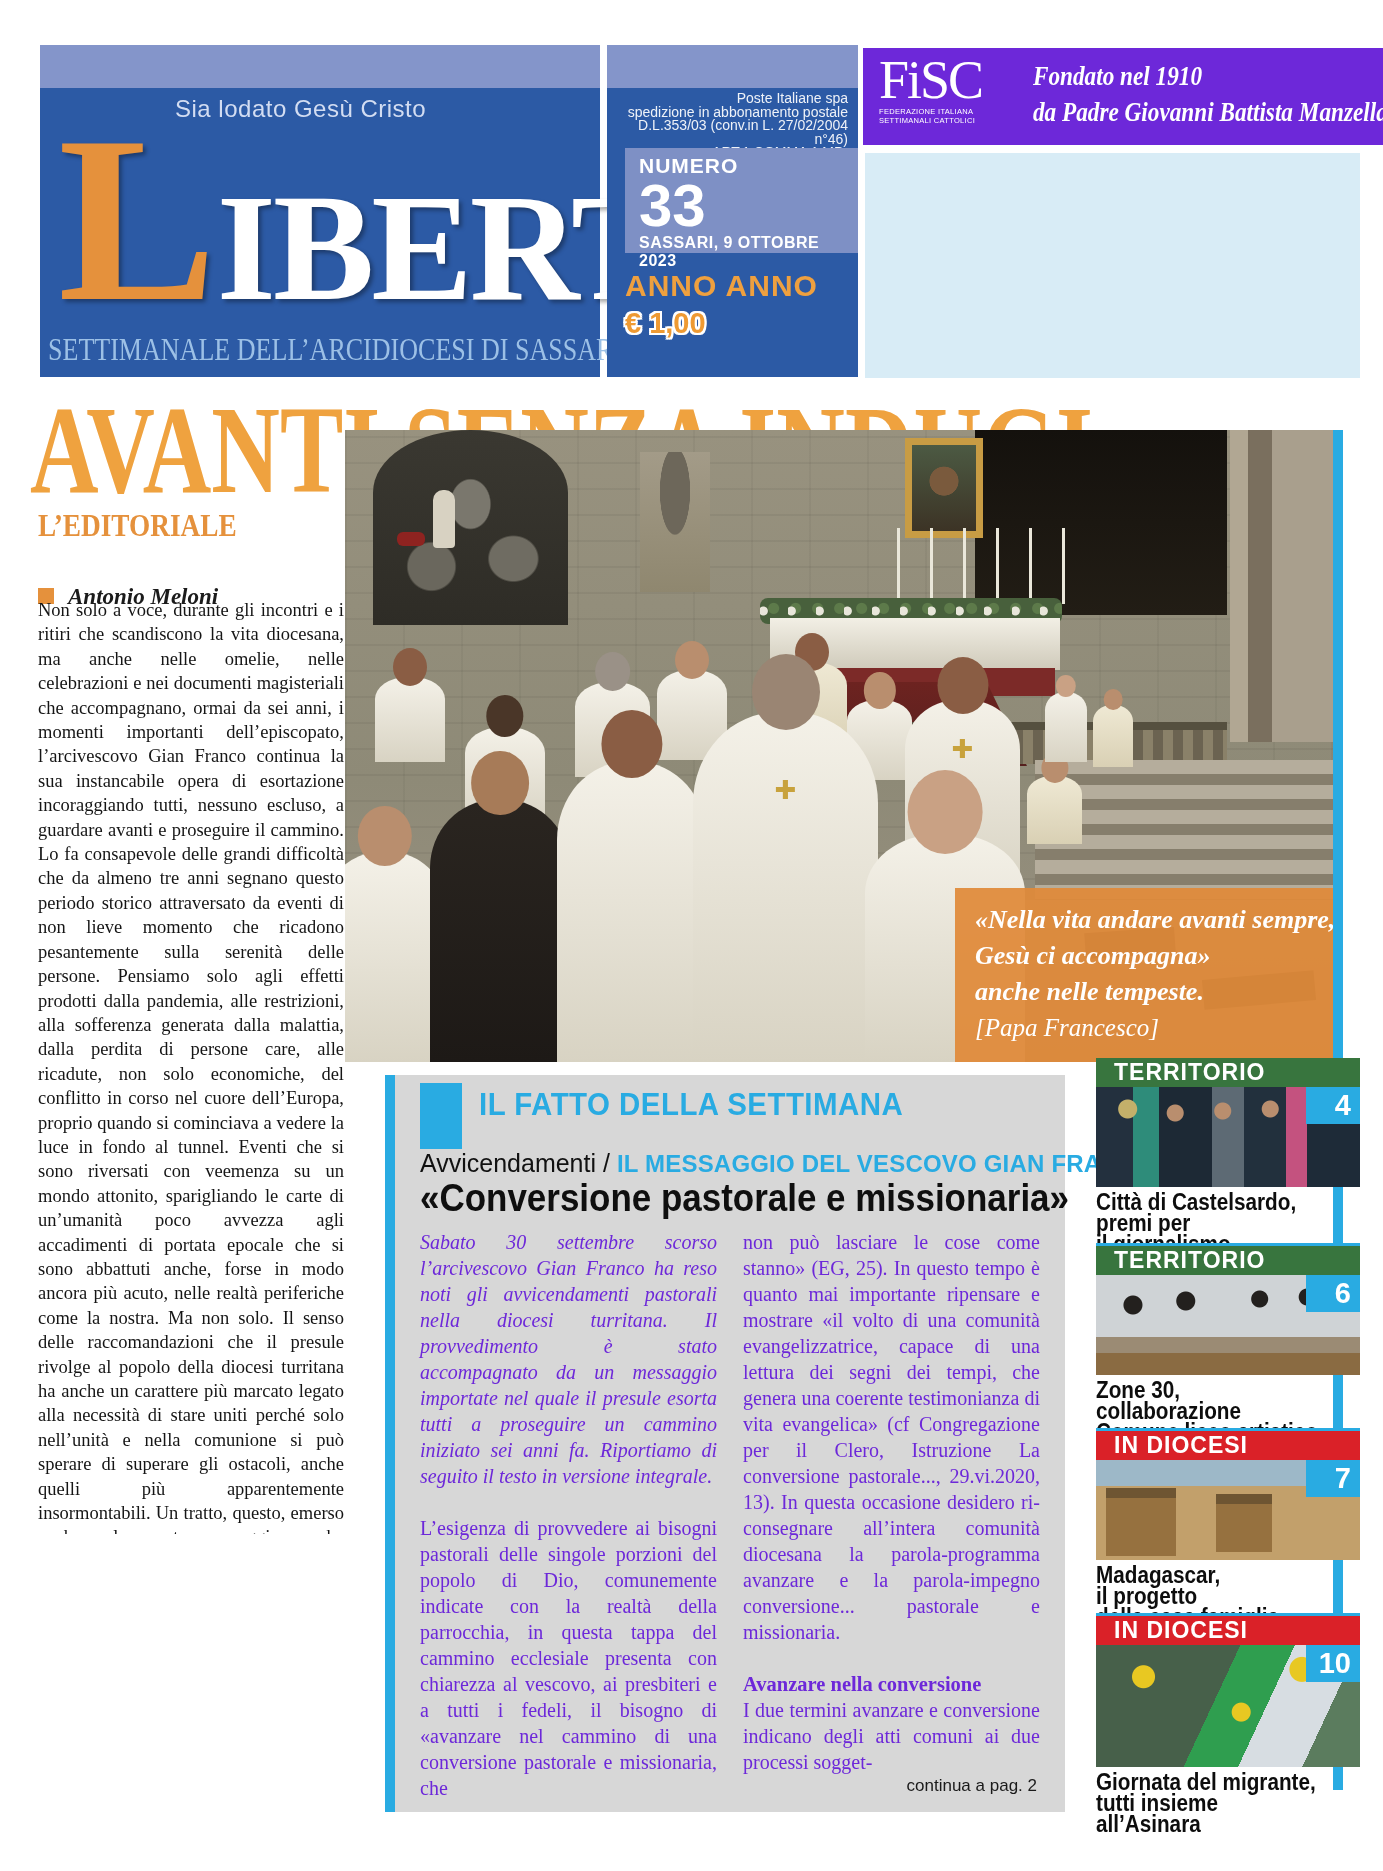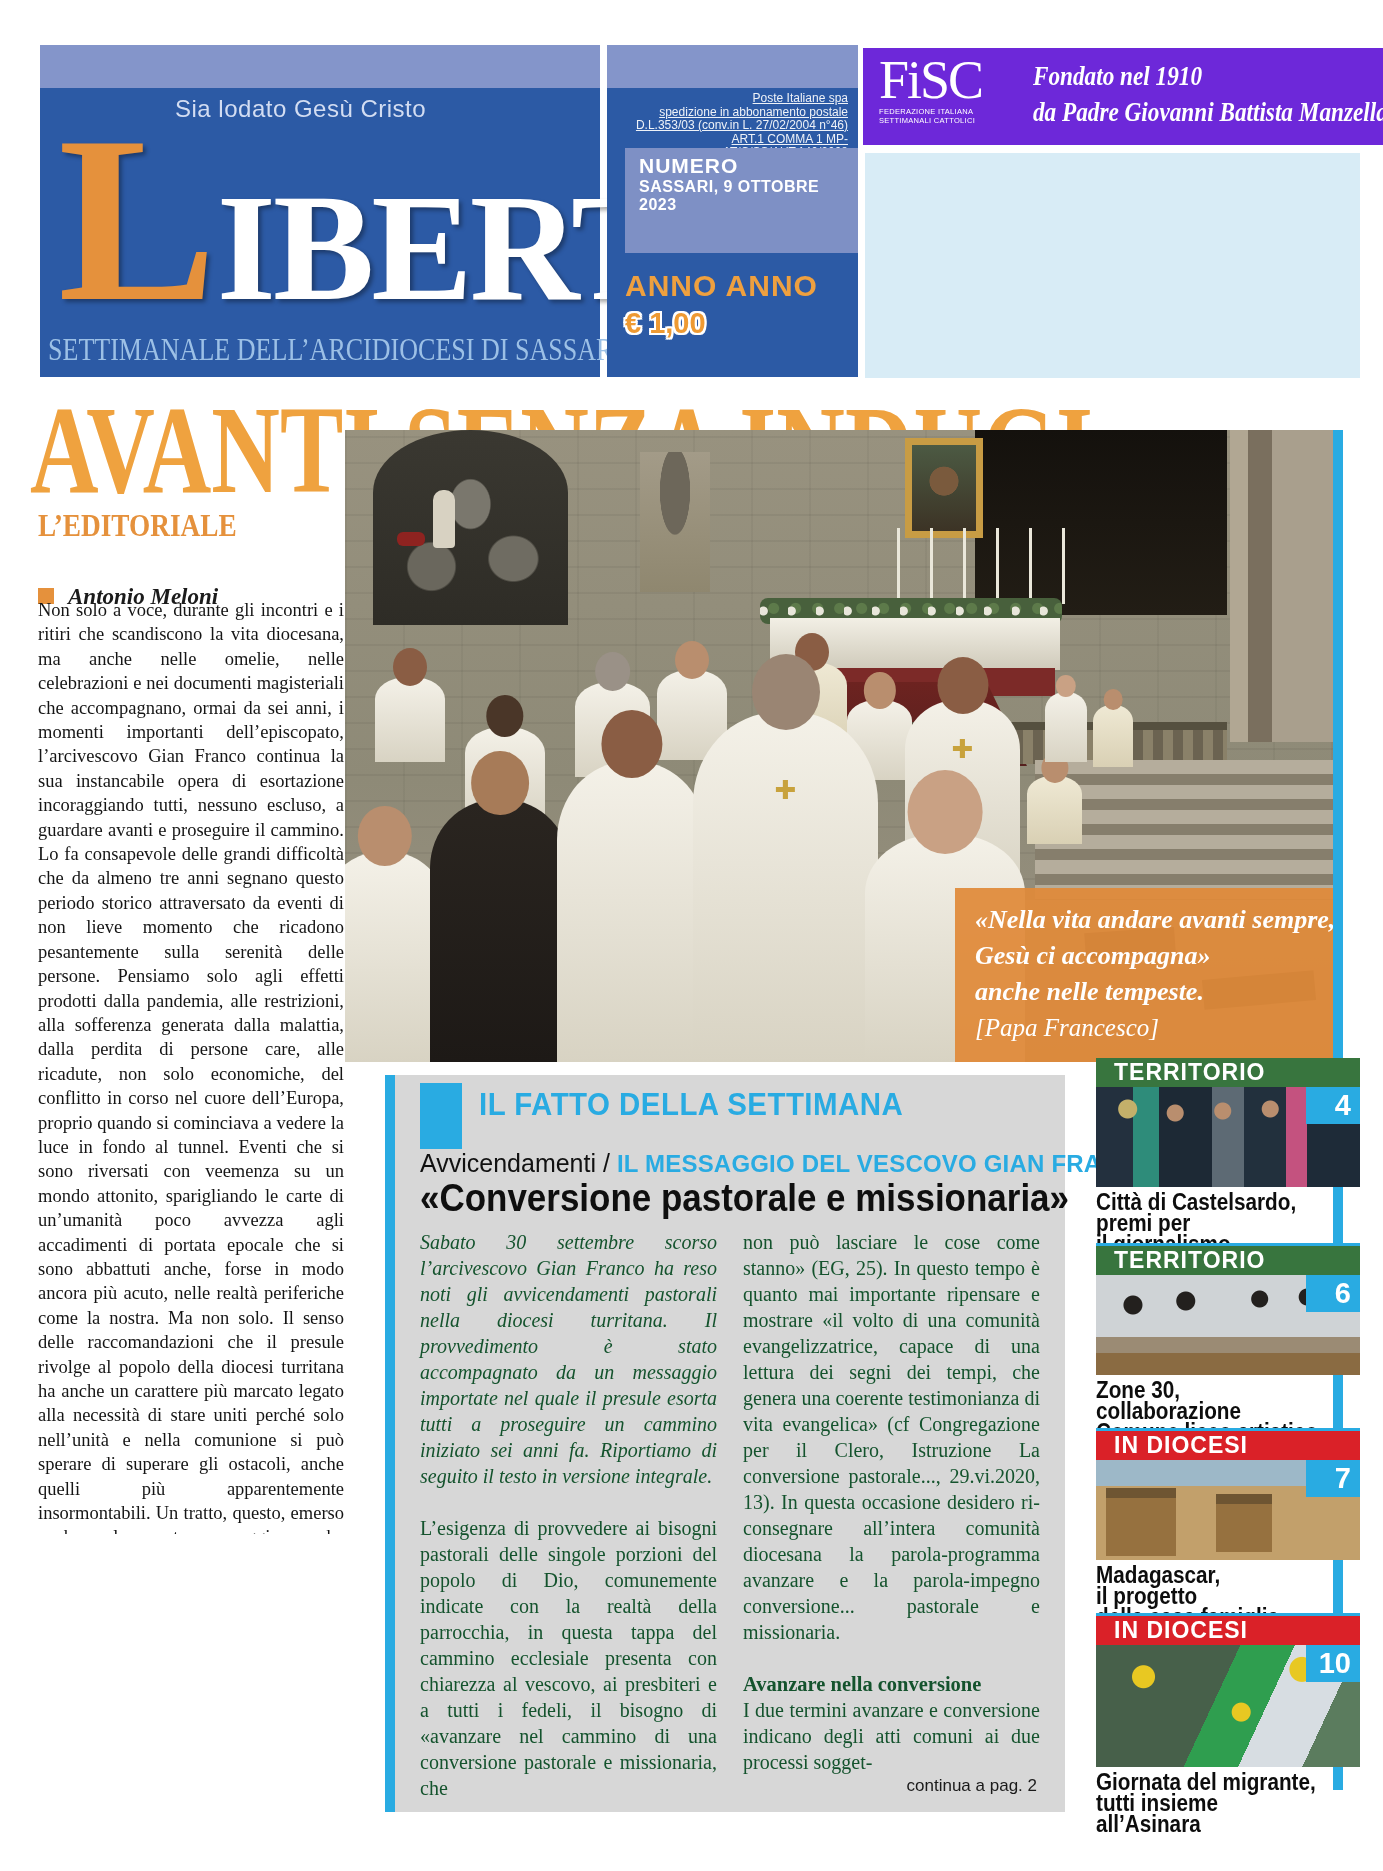--- a/index.html
+++ b/index.html
@@ -10,21 +10,21 @@
   
   .box-left { position:absolute; left:40px; top:45px; width:560px; height:332px; background:#2c5aa5; }
   .box-mid  { position:absolute; left:607px; top:45px; width:251px; height:332px; background:#2c5aa5; }
   .band { position:absolute; left:0; top:0; width:100%; height:43px; background:#8495ca; }
   .motto { position:absolute; left:135px; top:50px; font-size:24px; color:#d3ddf2; letter-spacing:0.5px; }
   .logo { position:absolute; left:18px; top:55px; line-height:1; font-family:"Liberation Serif", serif; font-weight:bold; white-space:nowrap; }
   .logo .l1 { font-size:238px; color:#e5913c; text-shadow:3px 3px 4px rgba(0,0,0,0.35); }
   .logo .l2 { font-size:152px; color:#ffffff; letter-spacing:-3px; text-shadow:3px 3px 4px rgba(0,0,0,0.35); }
   .subtitle { position:absolute; left:8px; top:287px; font-family:"Liberation Serif", serif; font-size:31px; color:#9cc0e6;
               transform:scaleX(0.84); transform-origin:left; white-space:nowrap; }
-  .postal { position:absolute; right:10px; top:47px; text-align:right; font-size:12px; line-height:13.5px; color:#eef2f8;text-decoration:underline; }
+  .postal { position:absolute; right:10px; top:47px; text-align:right; font-size:14px; line-height:13.5px; color:#eef2f8; }
   .numbox { position:absolute; left:18px; top:103px; right:0; height:105px; background:#7e90c5; padding:6px 0 0 14px; }
   .numero-label { font-size:21px; font-weight:bold; color:#fff; letter-spacing:1px; }
   .numero { font-size:60px; font-weight:bold; color:#fff; line-height:56px; }
   .dateline { font-size:16px; font-weight:bold; color:#fff; letter-spacing:0.5px; }
   .anno { position:absolute; left:18px; top:224px; font-size:30px; font-weight:bold; color:#efa03f; letter-spacing:1px; }
   .price { position:absolute; left:18px; top:262px; font-size:29px; font-weight:bold; color:#ee9a33;
            text-shadow:-2px -2px 0 #fff, 2px -2px 0 #fff, -2px 2px 0 #fff, 2px 2px 0 #fff, 2px 0 0 #fff, -2px 0 0 #fff, 0 2px 0 #fff, 0 -2px 0 #fff; }
   .box-fisc { position:absolute; left:863px; top:48px; width:574px; height:97px; background:#6d28d9; }
   .fisc { position:absolute; left:16px; top:4px; color:#fff; }
   .fisc-word { font-family:"Liberation Serif", serif; font-size:54px; line-height:56px; letter-spacing:-2px; }
@@ -100,21 +100,21 @@
   .graybox { position:absolute; left:395px; top:1075px; width:670px; height:737px; background:#d7d7d7; }
   .marker { position:absolute; left:25px; top:8px; width:42px; height:66px; background:#29abe2; }
   .fatto-title { position:absolute; left:84px; top:12px; font-size:31px; font-weight:bold; color:#29abe2;
                  letter-spacing:0.5px; transform:scaleX(0.95); transform-origin:left; white-space:nowrap; }
   .kicker { position:absolute; left:25px; top:74px; white-space:nowrap; }
   .kicker .plain { font-size:25px; color:#111; }
   .kicker .hl { font-size:24px; font-weight:bold; color:#29abe2; letter-spacing:0.2px; }
   .fatto-head { position:absolute; left:25px; top:102px; font-size:38px; font-weight:bold; color:#0f0f0f;
                 transform:scaleX(0.92); transform-origin:left; white-space:nowrap; }
   .cols { position:absolute; left:25px; top:154px; width:620px; display:flex; gap:26px; }
-  .col { width:297px; font-family:"Liberation Serif", serif; font-size:20px; line-height:26px; text-align:justify; color:#14532d; }
+  .col { width:297px; font-family:"Liberation Serif", serif; font-size:20px; line-height:26px; text-align:justify; color:#6d28d9; }
   .col p { margin-bottom:26px; }
   .col .intro { font-style:italic; }
   .col h4 { font-size:20.5px; font-weight:bold; margin-bottom:0; }
   .continua { position:absolute; right:28px; bottom:16px; font-size:17px; color:#1a1a1a; }
 
   
   .sidebar { position:absolute; left:1088px; top:1058px; width:245px; height:775px; }
   .sb-item { position:absolute; left:8px; width:264px; }
   .sb-item + .sb-item { border-top:3px solid #29abe2; }
   .sb-bar { height:29px; line-height:29px; padding-left:18px; color:#fff; font-size:23px; font-weight:bold;
@@ -164,20 +164,21 @@
   <div class="box-mid">
     <div class="band"></div>
     <div class="postal">
       <div>Poste Italiane spa</div>
       <div>spedizione in abbonamento postale</div>
       <div>D.L.353/03 (conv.in L. 27/02/2004 n°46)</div>
       <div>ART.1 COMMA 1 MP-AT/C/SS/AUT.140/2008</div>
     </div>
     <div class="numbox">
       <div class="numero-label">NUMERO</div>
+      <div class="numero">33</div>
       <div class="dateline">SASSARI, 9 OTTOBRE 2023</div>
     </div>
     <div class="anno">ANNO ANNO</div>
     <div class="price">€ 1,00</div>
   </div>
 
   <div class="box-fisc">
     <div class="fisc">
       <span class="fisc-word">FiSC</span>
       <span class="fisc-sub">FEDERAZIONE ITALIANA</span>

